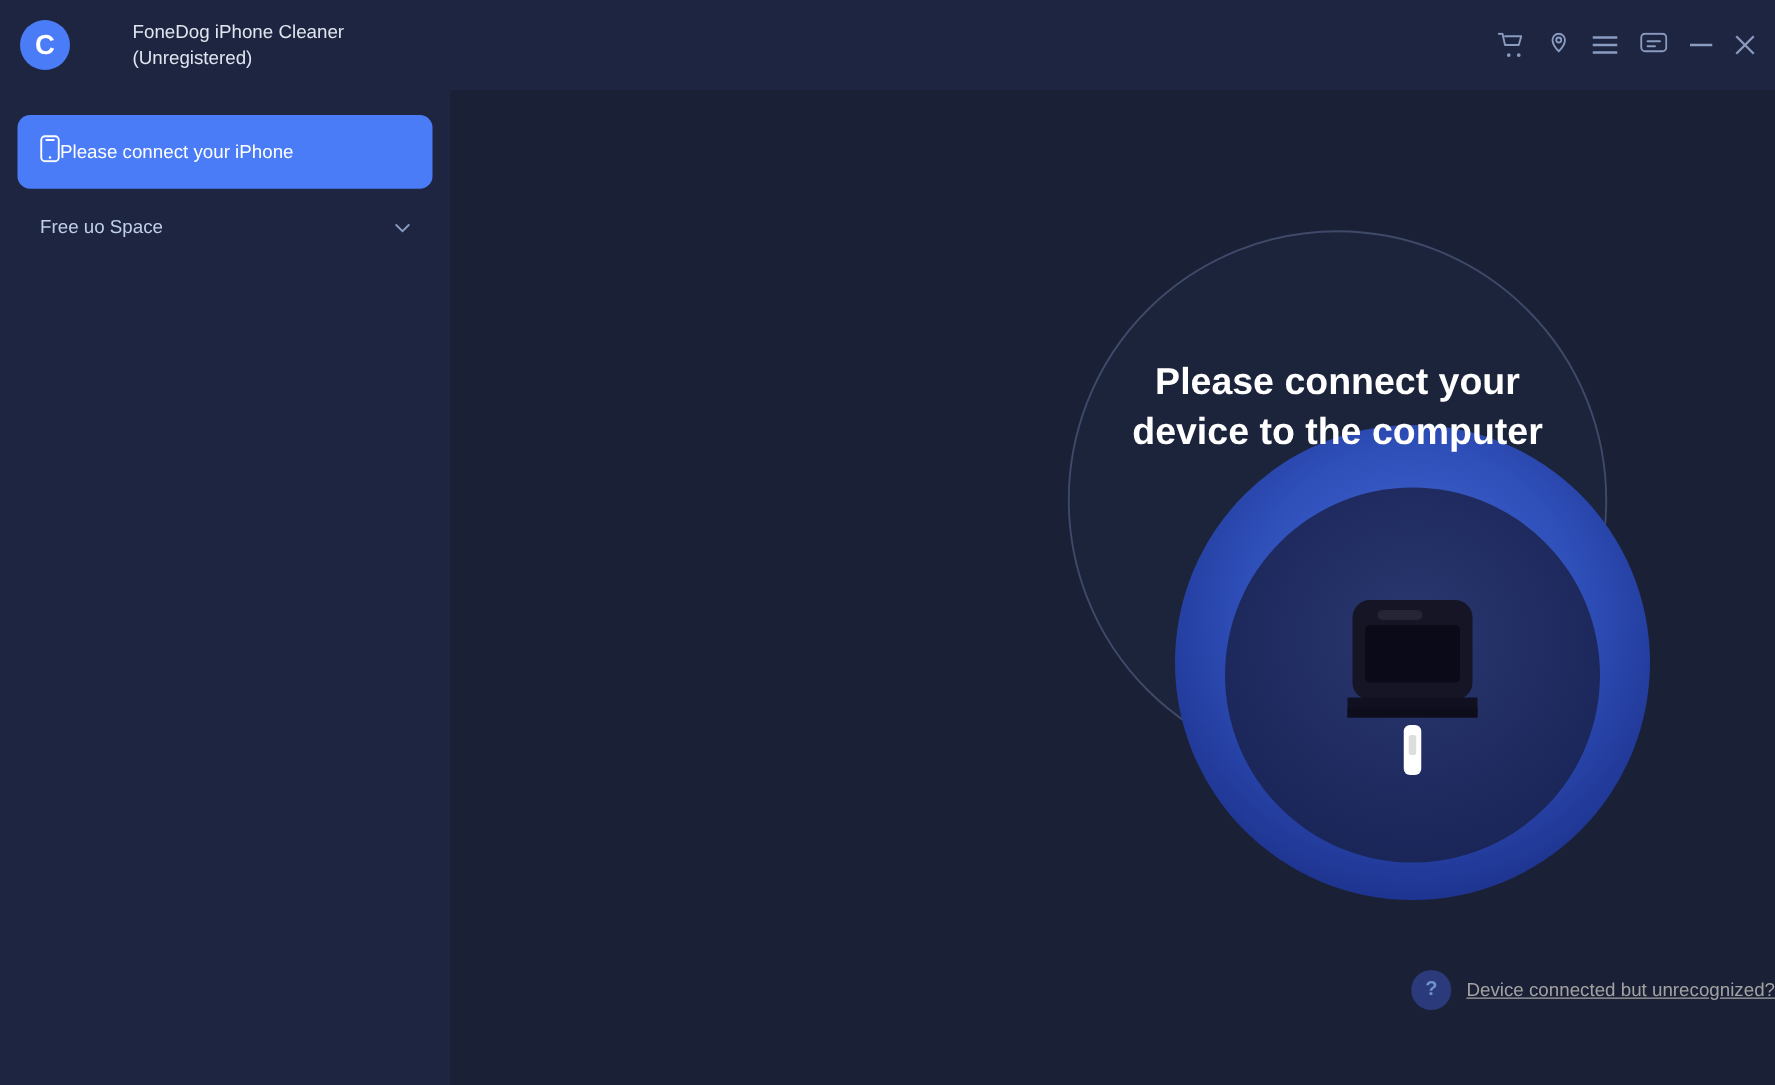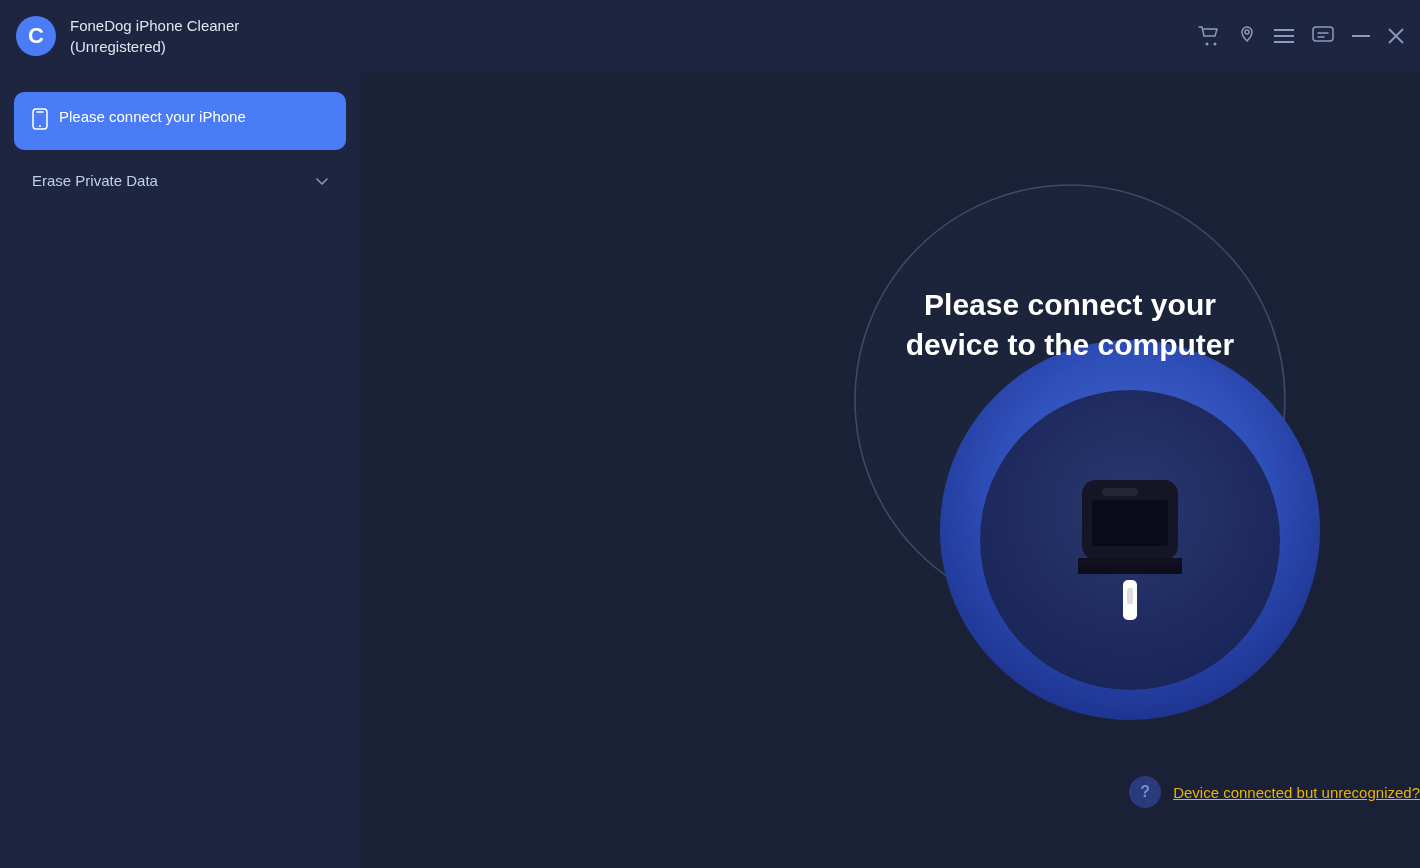--- a/index.html
+++ b/index.html
@@ -41,20 +41,21 @@
       justify-content: center;
       font-weight: bold;
       font-size: 22px;
       color: white;
     }
 
     .app-title {
       color: #e0e6f0;
       font-size: 15px;
       line-height: 1.4;
+      margin-left: 36px;
     }
 
     .title-controls {
       display: flex;
       align-items: center;
       gap: 18px;
     }
 
     .title-icon {
       color: #8a9bc0;
@@ -96,22 +97,22 @@
       font-size: 15px;
     }
 
     .sidebar-item.active {
       background: #4a7cf7;
       color: white;
     }
 
     .sidebar-item-left {
       display: flex;
-      align-items: flex-start;
-      gap: 11px;
+      align-items: center;
+      gap: 0;
     }
 
     .sidebar-phone-icon {
       font-size: 16px;
     }
 
     .chevron-icon {
       font-size: 14px;
       color: #8a9bc0;
     }
@@ -144,21 +145,21 @@
       display: flex;
       align-items: center;
       justify-content: center;
       color: #7090d0;
       font-size: 16px;
       font-weight: bold;
       cursor: pointer;
     }
 
     .help-text {
-      color: #eab308;
+      color: #a3a3a3;
       font-size: 15px;
       cursor: pointer;
       text-decoration: underline;
     }
 
     
     .illustration-wrapper {
       position: relative;
       width: 640px;
       height: 580px;
@@ -234,32 +235,32 @@
           <svg width="16" height="22" viewBox="0 0 16 22" fill="none">
             <rect x="1" y="1" width="14" height="20" rx="3" stroke="white" stroke-width="1.5"></rect>
             <line x1="5" y1="4" x2="11" y2="4" stroke="white" stroke-width="1.5" stroke-linecap="round"></line>
             <circle cx="8" cy="18" r="1" fill="white"></circle>
           </svg>
         </span>
         <span>Please connect your iPhone</span>
       </div>
     </div>
 
-
-
     <div class="sidebar-item">
       <div class="sidebar-item-left">
-        <span>Erase Private Data</span>
+        <span>Free uo Space</span>
       </div>
       <span class="chevron-icon">
         <svg width="12" height="8" viewBox="0 0 12 8" fill="none">
           <path d="M1 1l5 5 5-5" stroke="#8a9bc0" stroke-width="1.5" stroke-linecap="round"></path>
         </svg>
       </span>
     </div>
+
+
 
 
   </div>
 
   <div class="content-area">
 
     <div class="illustration-wrapper">
       <svg class="main-svg" viewBox="0 0 640 580" fill="none" xmlns="http://www.w3.org/2000/svg">
 
         <circle cx="290" cy="230" r="215" stroke="rgba(150,170,220,0.3)" stroke-width="1.5" fill="rgba(35,48,85,0.25)"></circle>

